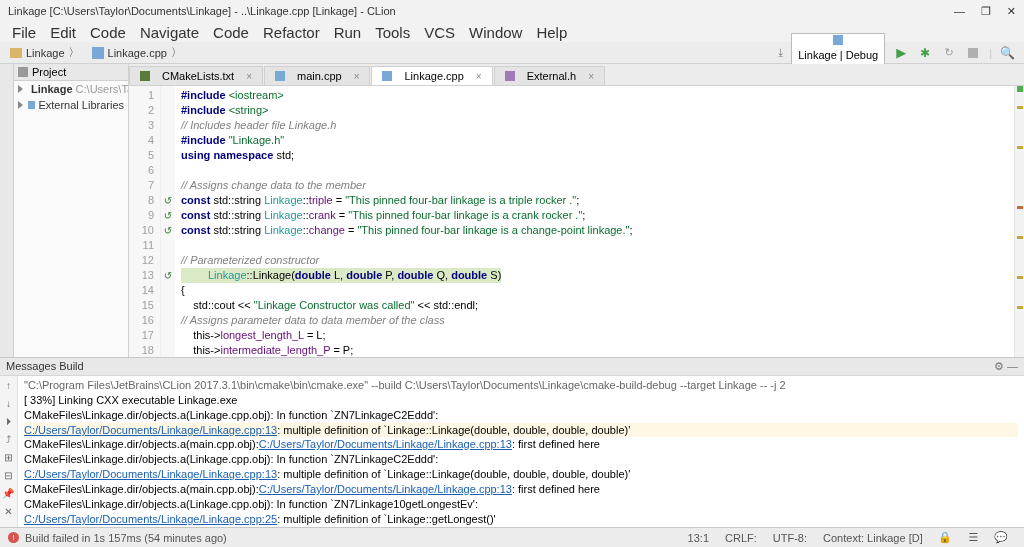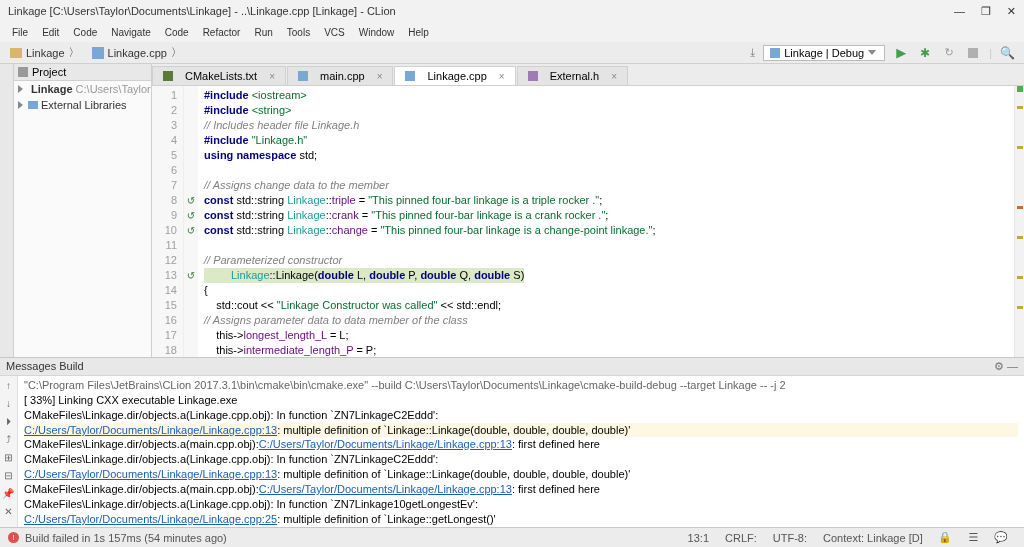--- a/index.html
+++ b/index.html
@@ -1,36 +1,36 @@
 <!DOCTYPE html>
 <html><head>
 <meta charset="utf-8">
 <style>
 * { margin: 0; padding: 0; box-sizing: border-box; font-family: "Segoe UI", Arial, sans-serif; font-size: 11px; }
 body { background: #f2f2f2; width: 1024px; height: 547px; overflow: hidden; display: flex; flex-direction: column; }
 .titlebar { background: #f2f2f2; height: 22px; display: flex; align-items: center; padding: 0 8px; }
 .titlebar .title { flex: 1; font-size: 11px; color: #333; }
 .titlebar .winbtns { display: flex; gap: 16px; font-size: 13px; color: #333; }
 .menubar { height: 20px; display: flex; align-items: center; padding: 0 6px; gap: 2px; }
-.menubar span { padding: 2px 6px; font-size: 10px; color: #333; cursor: default; }
+.menubar span { padding: 2px 6px; font-size: 15px; color: #333; cursor: default; }
 .navbar { height: 22px; background: #ececec; display: flex; align-items: center; padding: 0 4px; border-bottom: 1px solid #d0d0d0; }
 .crumb { display: flex; align-items: center; gap: 4px; padding: 0 6px; font-size: 11px; color: #333; }
 .crumb .folder-ico { width: 12px; height: 10px; background: #d9b66b; display: inline-block; }
 .crumb .cpp-ico { width: 12px; height: 12px; background: #7aa8d6; display: inline-block; }
 .navbar .spacer { flex: 1; }
 .navbar .right { display: flex; align-items: center; gap: 8px; padding-right: 4px; }
-.run-combo { border: 1px solid #bcbcbc; background: #fff; padding: 1px 6px; font-size: 11px; display: flex; align-items: center; gap: 4px; }
+.run-combo { border: 1px solid #bcbcbc; background: #fff; padding: 1px 6px; font-size: 11px; display: flex; align-items: center; gap: 4px; flex-direction: column; }
 .rb { width: 16px; height: 16px; display: flex; align-items: center; justify-content: center; }
 .play { color: #43a047; font-size: 13px; }
 .bug { color: #43a047; font-size: 12px; }
 .stopbtn { width: 10px; height: 10px; background: #b0b0b0; }
 .search-ico { color: #555; font-size: 12px; }
 .main { flex: 1; display: flex; overflow: hidden; }
 .sidebar { width: 14px; background: #e8e8e8; border-right: 1px solid #d0d0d0; }
-.project-pane { width: 138px; background: #fafafa; border-right: 1px solid #d0d0d0; overflow: hidden; }
+.project-pane { width: 115px; background: #fafafa; border-right: 1px solid #d0d0d0; overflow: hidden; }
 .project-pane .hdr { background: #e8e8e8; padding: 2px 4px; font-size: 11px; border-bottom: 1px solid #d0d0d0; display:flex; align-items:center; gap:4px;}
 .project-pane .row { padding: 2px 4px; font-size: 11px; color: #333; display:flex; align-items:center; gap:3px; white-space: nowrap; }
 .project-pane .row .tiny-ico { width:10px; height:8px; background:#d9b66b; display:inline-block;}
 .project-pane .row.libs .tiny-ico { background:#7aa8d6; }
 .editor-area { flex: 1; display: flex; flex-direction: column; background: #fff; overflow: hidden; }
 .tabs { height: 22px; background: #ececec; display: flex; align-items: flex-end; border-bottom: 1px solid #d0d0d0; }
 .tab { padding: 3px 10px; font-size: 11px; background: #e4e4e4; border: 1px solid #d0d0d0; border-bottom: none; margin-right: 1px; display:flex; align-items:center; gap:12px; }
 .tab.active { background: #fff; }
 .tab .x { color: #888; font-size: 10px; }
 .tab .fico { width:10px; height:10px; display:inline-block; }

